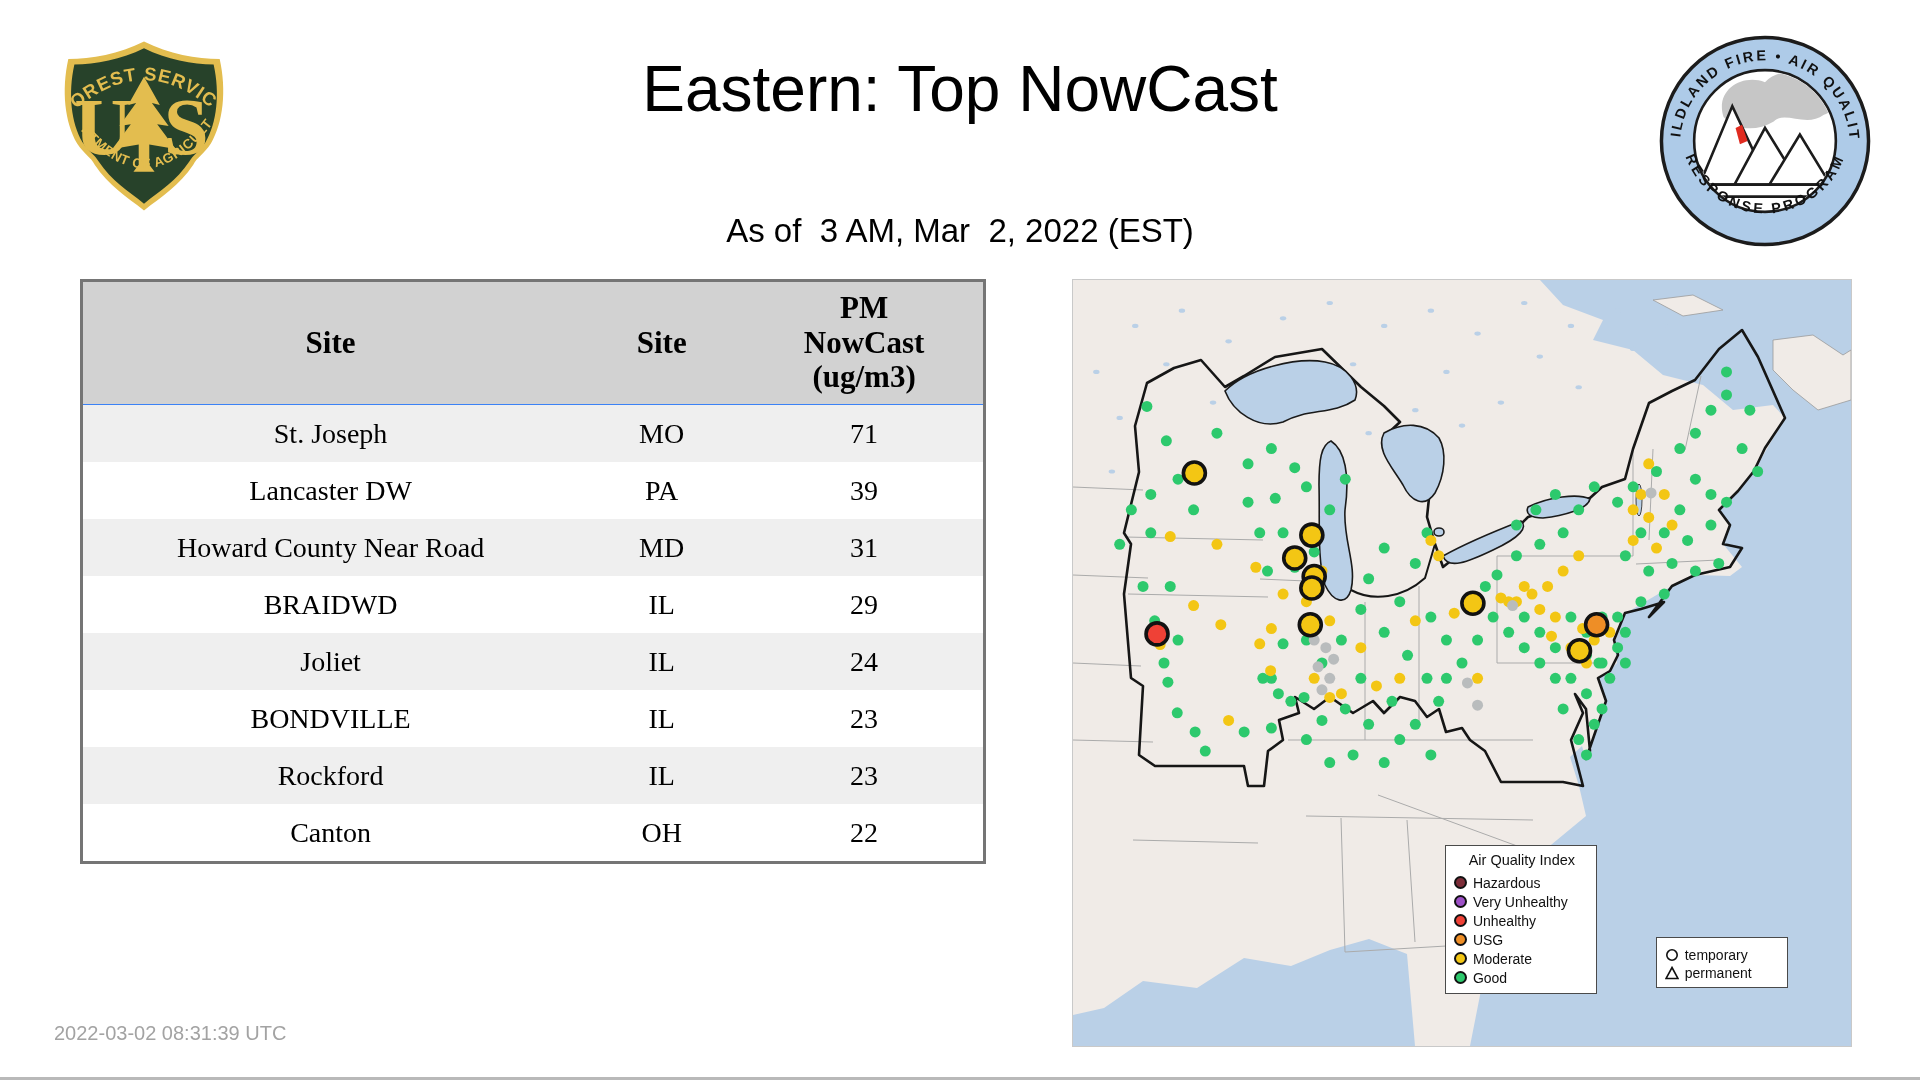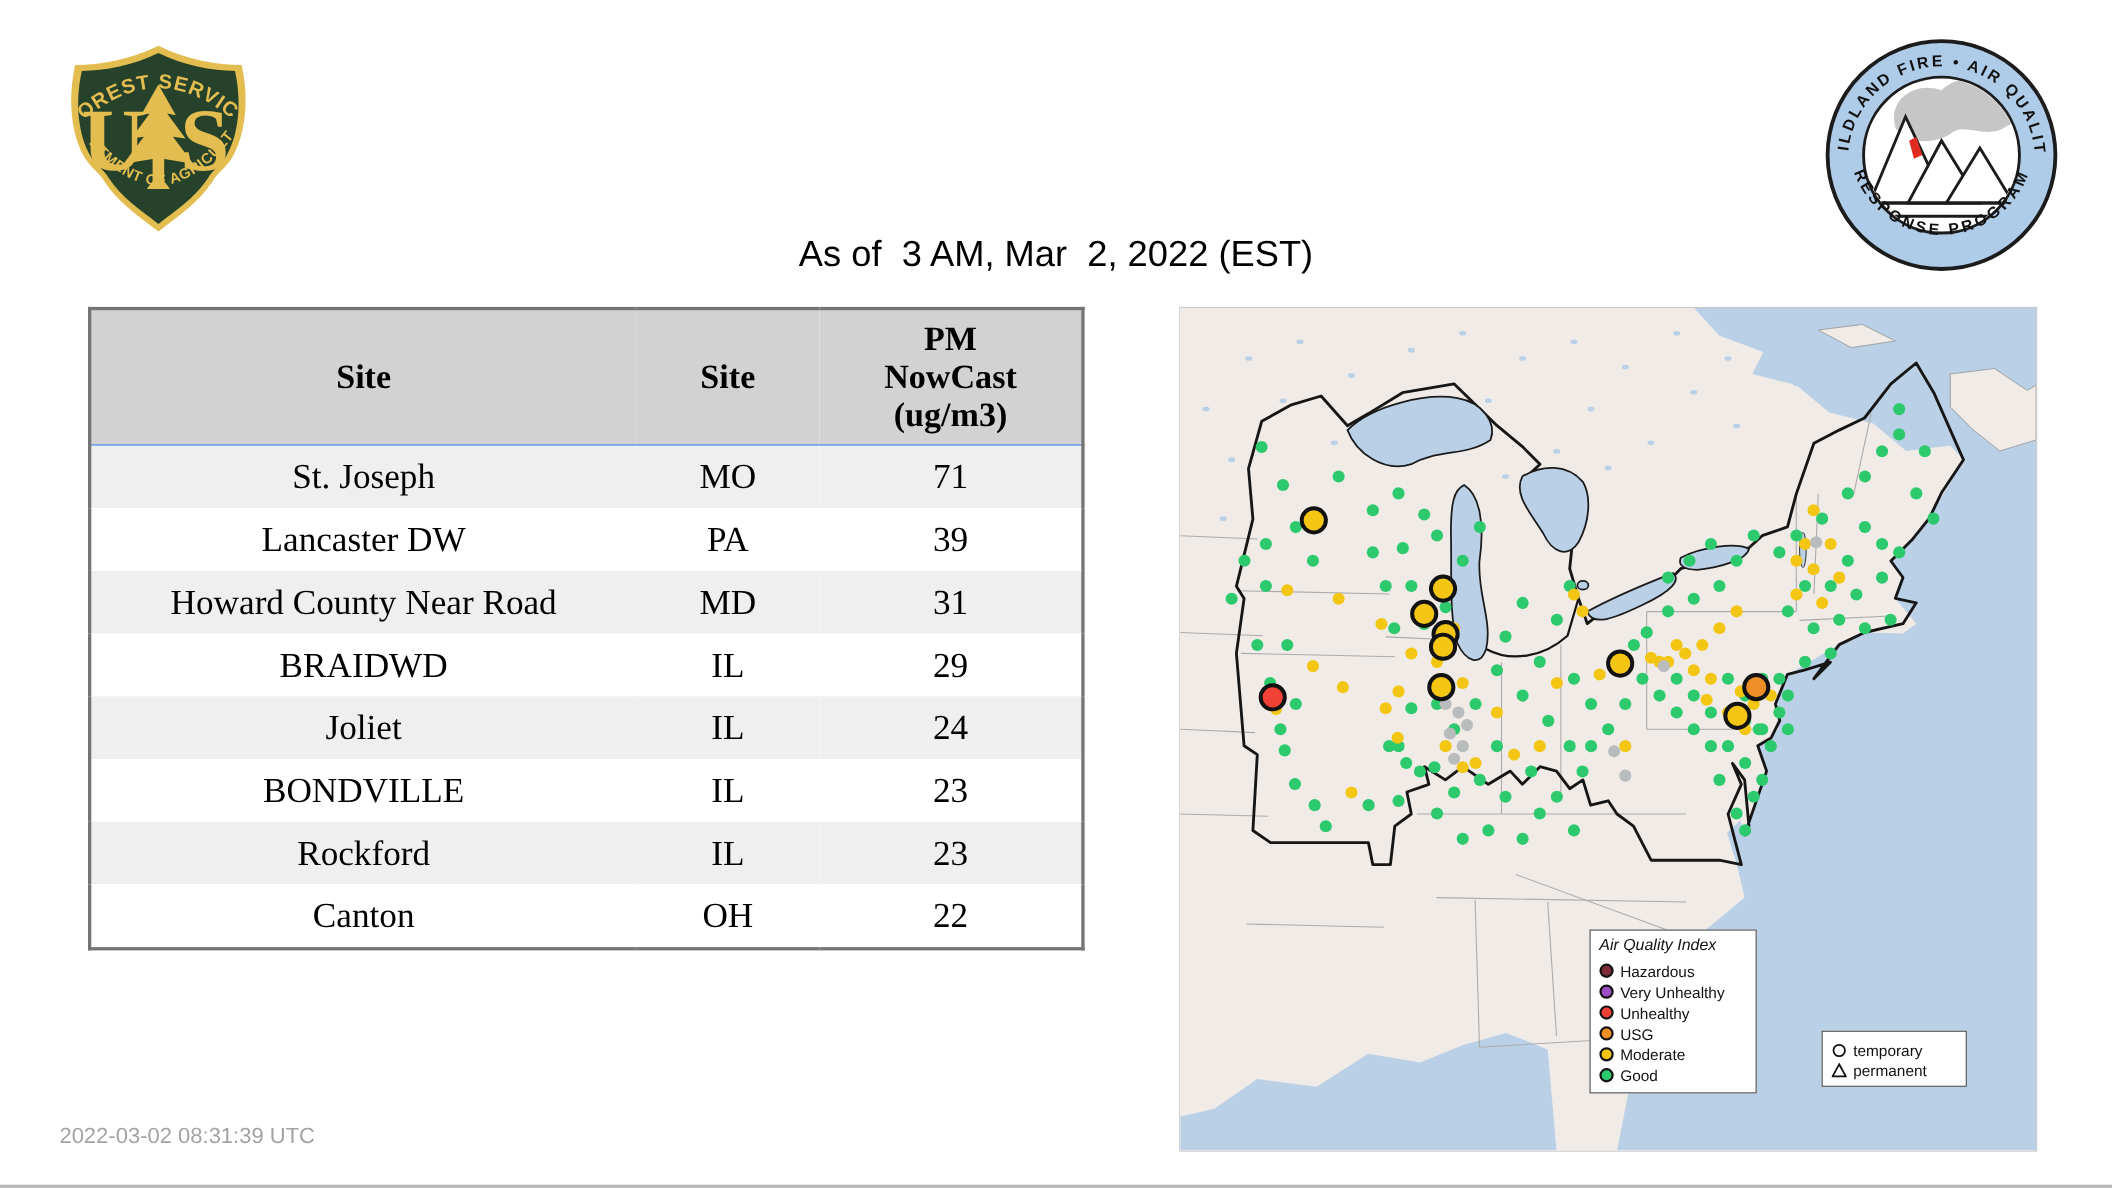--- a/index.html
+++ b/index.html
@@ -13,33 +13,33 @@
   .logo{position:absolute;}
   .logo-fs{left:56px;top:38px;width:176px;height:176px;}
   .logo-wf{left:1656px;top:32px;width:218px;height:218px;}
   
   .aq-table{position:absolute;left:80px;top:279px;width:906px;border-collapse:collapse;
             table-layout:fixed;font-family:"Liberation Serif","DejaVu Serif",serif;
             border:3px solid #757575;}
   .aq-table thead th{background:#d2d2d2;height:122px;font-size:31px;font-weight:bold;
             text-align:center;vertical-align:middle;border-bottom:1px solid #3b82f6;
             white-space:pre-line;line-height:1.12;padding:0;}
-  .aq-table tbody td{height:57px;font-size:32px;text-align:center;vertical-align:middle;padding:0;}
+  .aq-table tbody td{height:57px;font-size:28px;text-align:center;vertical-align:middle;padding:0;}
   .aq-table tbody tr:nth-child(odd){background:#efefef;}
   .aq-table tbody tr:nth-child(even){background:#ffffff;}
   .timestamp{position:absolute;left:54px;top:1022px;font-size:20px;color:#a3a3a3;}
   .bottom-edge{position:absolute;left:0;right:0;bottom:0;height:3px;background:#b9b9b9;}
   
   .map-wrap{position:absolute;left:1072px;top:279px;width:778px;height:766px;
             border:1px solid #c9c9c9;box-sizing:content-box;}
   .map-wrap svg.basemap{position:absolute;left:0;top:0;width:778px;height:766px;}
   .map-legend{position:absolute;background:#ffffff;border:1px solid #4a4a4a;
               font-size:14px;line-height:1;color:#111;}
   .aqi-legend{left:47.8%;top:73.8%;width:136px;padding:7px 6px 8px 8px;}
-  .aqi-legend-title{font-size:14.5px;margin-bottom:8px;font-style:italic;}
+  .aqi-legend-title{font-size:14.5px;text-align:center;margin-bottom:8px;}
   .aqi-item{display:flex;align-items:center;margin-top:5px;}
   .aqi-swatch{width:13px;height:13px;border-radius:50%;border:2px solid #111;
               flex:0 0 auto;margin-right:6px;box-sizing:border-box;}
   .mk-legend{left:74.9%;top:85.8%;width:116px;padding:6px 6px 7px 8px;}
   .mk-item{display:flex;align-items:center;margin-top:4px;}
   .mk-item svg{flex:0 0 auto;margin-right:6px;}
 </style>
 </head>
 <body>
 
@@ -56,20 +56,21 @@
       <textPath href="#fsArcTop" startOffset="50%" text-anchor="middle">FOREST SERVICE</textPath>
     </text>
     <text x="27" y="66" font-size="46" font-weight="bold" fill="#e3bd4f" text-anchor="middle" font-family="Liberation Serif, serif">U</text>
     <text x="74" y="66" font-size="46" font-weight="bold" fill="#e3bd4f" text-anchor="middle" font-family="Liberation Serif, serif">S</text>
     <polygon fill="#e3bd4f" points="50,22 41,38 45.5,37 36,50 42.5,49 32,63 47,60.5 47,72 44,76 56,76 53,72 53,60.5 68,63 57.5,49 64,50 54.5,37 59,38 50,22"></polygon>
     <text font-size="7.6" font-weight="bold" fill="#e3bd4f" letter-spacing="0.4" font-family="Liberation Sans, sans-serif">
       <textPath href="#fsArcBottom" startOffset="50%" text-anchor="middle">DEPARTMENT OF AGRICULTURE</textPath>
     </text>
   </svg>
 
+  <div class="page-title">Eastern: Top NowCast</div>
   <div class="page-subtitle">As of  3 AM, Mar  2, 2022 (EST)</div>
 
   <svg class="logo logo-wf" viewBox="0 0 100 100">
     <circle cx="50" cy="50" r="47.5" fill="#aecbe8" stroke="#1c1c1c" stroke-width="1.6"></circle>
     <circle cx="50" cy="50" r="32.5" fill="#ffffff" stroke="#1c1c1c" stroke-width="1.2"></circle>
     <defs>
       <path id="wfArcTop" d="M11 52 A39 39 0 1 1 89 52"></path>
       <path id="wfArcBottom" d="M13.5 57 A38.5 38.5 0 0 0 86.5 57"></path>
       <clipPath id="wfClip">
           <circle cx="50" cy="50" r="31.8"></circle>

